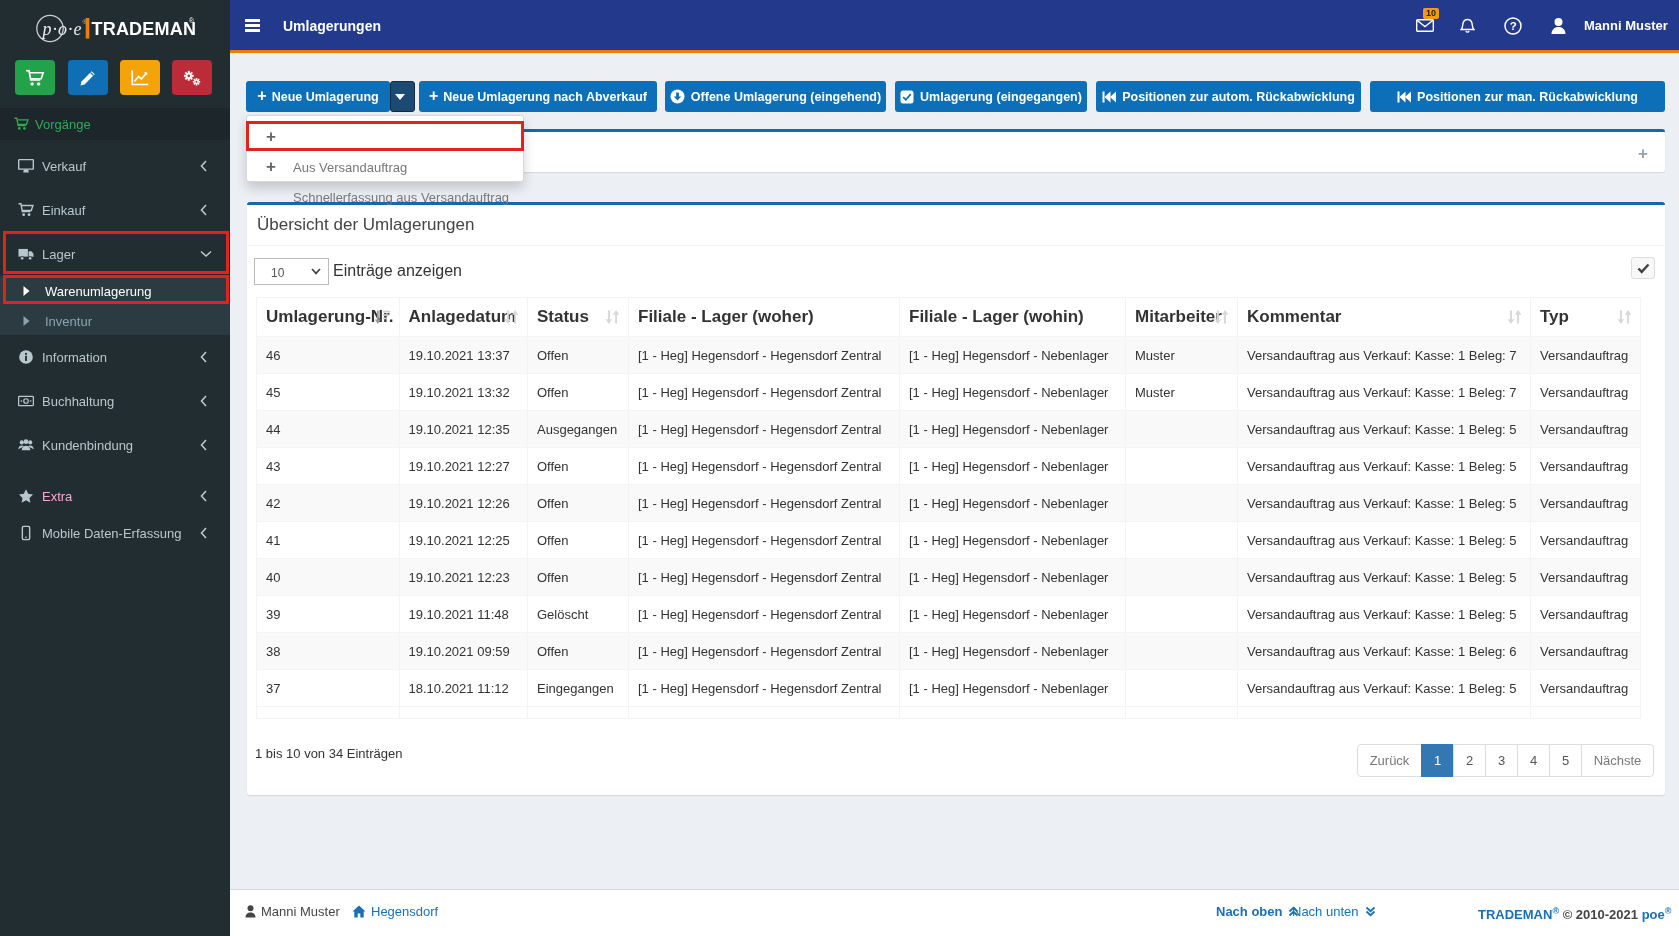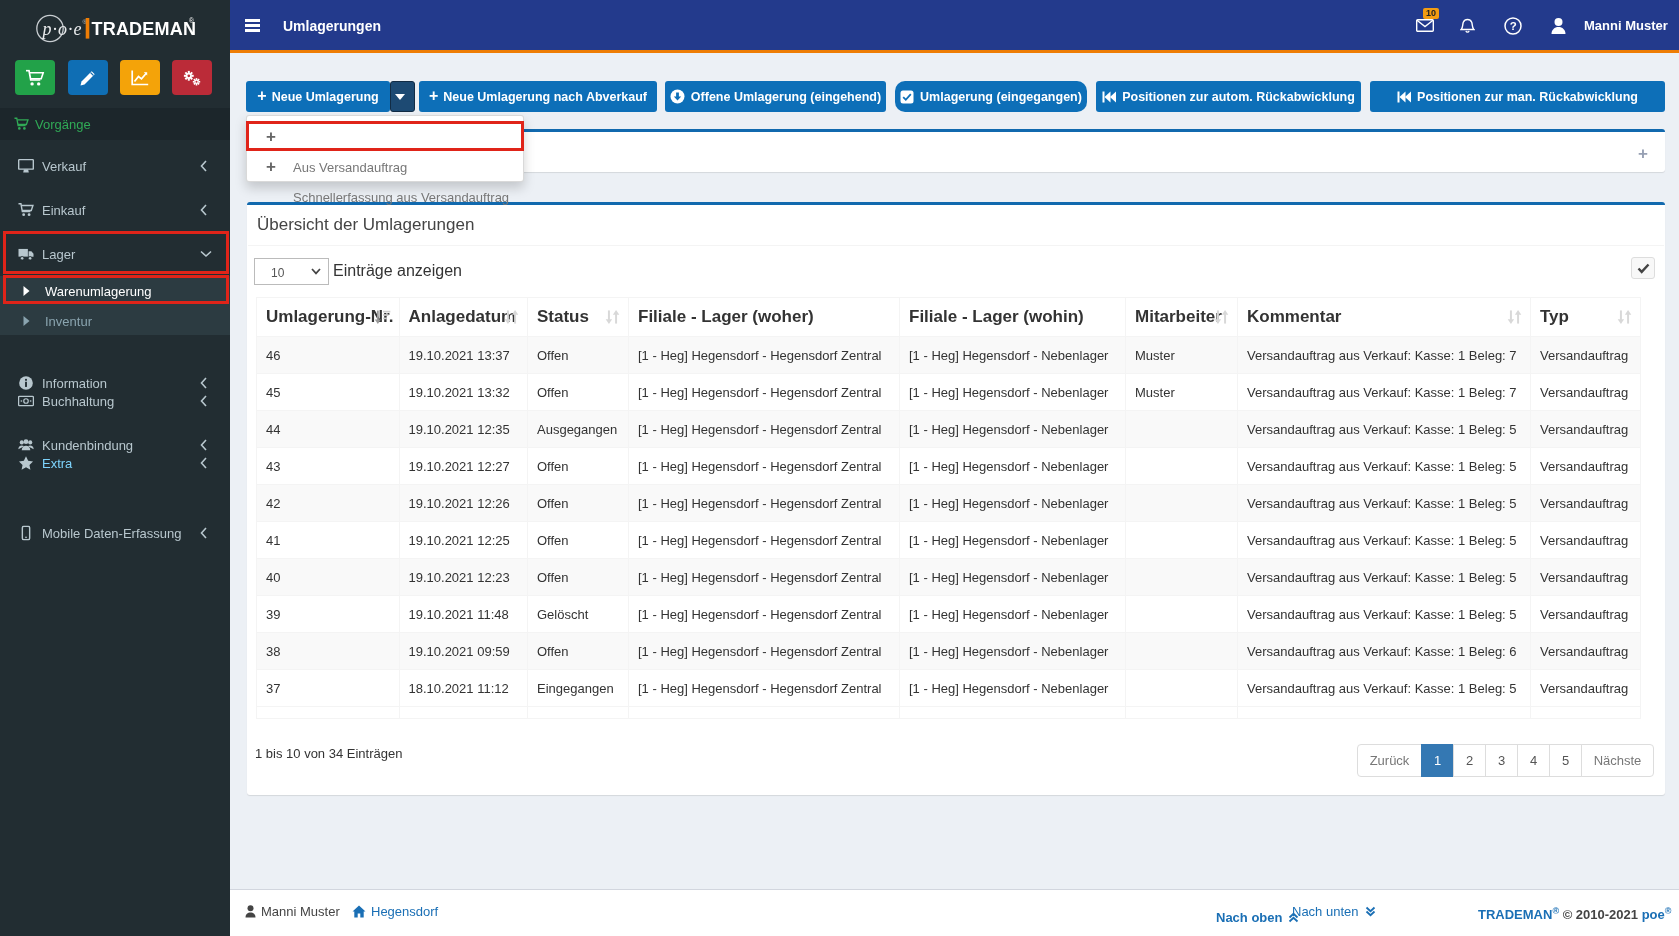--- a/index.html
+++ b/index.html
@@ -198,21 +198,21 @@
         <span class="mtx" style="left:45px;">Warenumlagerung</span>
       </div>
       <div class="mrow subrow" style="top:306px;height:29px;color:#8aa4af;">
         <span class="mic" style="left:15px;">
           <svg width="7" height="11" viewBox="0 0 7 11">
             <path d="M0.5 0.5 L6.5 5.5 L0.5 10.5z" fill="#8aa4af"></path>
           </svg>
         </span>
         <span class="mtx" style="left:45px;">Inventur</span>
       </div>
-      <div class="mrow " style="top:335px;height:44px;color:#b8c7ce;margin-top:26px;">
+      <div class="mrow " style="top:335px;height:44px;color:#b8c7ce;">
         <span class="mic">
           <svg width="16" height="15" viewBox="0 0 17 16">
             <circle cx="8.5" cy="8" r="7.3" fill="#b8c7ce"></circle>
             <rect x="7.5" y="6.7" width="2" height="5.5" fill="#222d32"></rect>
             <rect x="7.5" y="3.6" width="2" height="2" fill="#222d32"></rect>
           </svg>
         </span>
         <span class="mtx">Information</span>
         <span class="chev">
           <svg width="7" height="12" viewBox="0 0 7 12">
@@ -247,21 +247,21 @@
             <path d="M3.9 13.6 c0-3 2-4.9 4.6-4.9 s4.6 1.9 4.6 4.9z" fill="#b8c7ce"></path>
           </svg>
         </span>
         <span class="mtx">Kundenbindung</span>
         <span class="chev">
           <svg width="7" height="12" viewBox="0 0 7 12">
             <path d="M6 1 L1.5 6 L6 11" fill="none" stroke="#b8c7ce" stroke-width="1.6"></path>
           </svg>
         </span>
       </div>
-      <div class="mrow " style="top:441px;height:44px;color:#7dd3fc;">
+      <div class="mrow " style="top:474px;height:44px;color:#f9a8d4;">
         <span class="mic">
           <svg width="16" height="15" viewBox="0 0 17 16">
             <path d="M8.5 0.8 l2.3 4.9 5.2 0.7 -3.8 3.6 1 5.2 -4.7-2.6 -4.7 2.6 1-5.2 -3.8-3.6 5.2-0.7z" fill="#b8c7ce"></path>
           </svg>
         </span>
         <span class="mtx">Extra</span>
         <span class="chev">
           <svg width="7" height="12" viewBox="0 0 7 12">
             <path d="M6 1 L1.5 6 L6 11" fill="none" stroke="#b8c7ce" stroke-width="1.6"></path>
           </svg>
@@ -329,21 +329,21 @@
       <path d="M0 0h10L5 6z" fill="#fff"></path>
     </svg>
 </div>
 <div class="tbbtn" style="left:419px;width:238px;"><span class="bplus">+</span>Neue Umlagerung nach Abverkauf</div>
 <div class="tbbtn" style="left:665px;width:221px;">
   <svg width="15" height="15" viewBox="0 0 15 15">
       <circle cx="7.5" cy="7.5" r="7" fill="#fff"></circle>
       <path d="M7.5 11.4 L3.8 7.6 h2.3 V3.4 h2.8 v4.2 h2.3 z" fill="#0d6fb8"></path>
     </svg>
   Offene Umlagerung (eingehend)</div>
-<div class="tbbtn" style="left:895px;width:192px;border-radius:10px;">
+<div class="tbbtn" style="left:895px;width:192px;">
   <svg width="14" height="14" viewBox="0 0 14 14">
       <rect x="0.5" y="0.5" width="13" height="13" rx="2.5" fill="#fff"></rect>
       <path d="M3.2 7.2 l2.6 2.6 5-5.6" fill="none" stroke="#0d6fb8" stroke-width="1.8"></path>
     </svg>
   Umlagerung (eingegangen)</div>
 <div class="tbbtn" style="left:1096px;width:265px;">
   <svg width="14" height="12" viewBox="0 0 14 12">
       <rect x="0.5" y="0.5" width="2" height="11" fill="#fff"></rect>
       <path d="M8.5 0.5 v11 L2.5 6z" fill="#fff"></path>
       <path d="M14 0.5 v11 L8 6z" fill="#fff"></path>
@@ -594,21 +594,21 @@
         <path d="M0.5 12.5 c0-3.2 2.2-5 5-5 s5 1.8 5 5z" fill="#444"></path>
       </svg>
     <span>Manni Muster</span>
   </div>
   <div class="fi blue" style="left:122px;top:14px;">
     <svg width="14" height="13" viewBox="0 0 14 13">
         <path d="M7 0.5 L0.5 6.5 h1.8 V 12.5 h3.4 V 8.6 h2.6 v3.9 h3.4 V6.5 h1.8 z" fill="#1a6fb5"></path>
       </svg>
     <span>Hegensdorf</span>
   </div>
-  <div class="fi blue" style="left:986px;top:20px;font-weight:bold;">
+  <div class="fi blue" style="left:986px;top:14px;font-weight:bold;">
     <span style="margin-right:6px;">Nach oben</span>
     <svg width="11" height="11" viewBox="0 0 11 11">
         <g fill="none" stroke="#1a6fb5" stroke-width="1.8">
           <path d="M1.5 5.5 L5.5 1.8 L9.5 5.5"></path>
           <path d="M1.5 9.5 L5.5 5.8 L9.5 9.5"></path>
         </g>
       </svg>
   </div>
   <div class="fi blue" style="left:1047px;top:14px;font-weight:normal;padding-left:15px;">
     <span style="margin-right:6px;">Nach unten</span>

